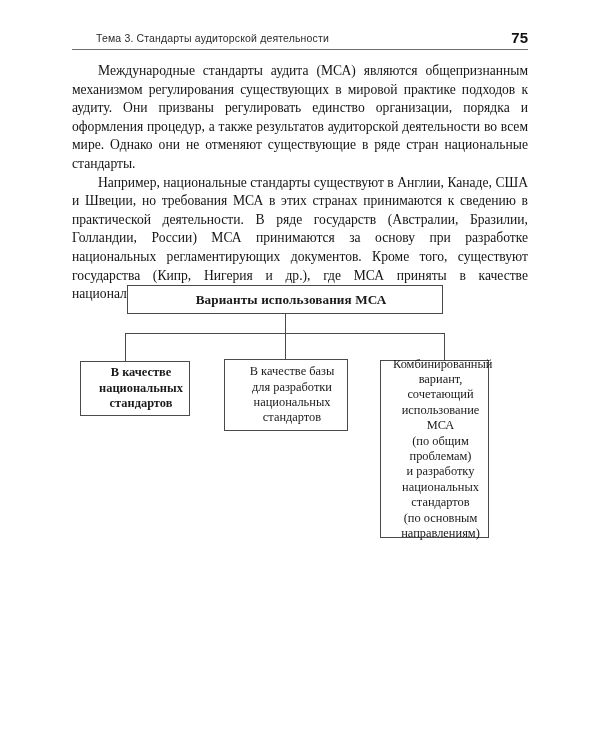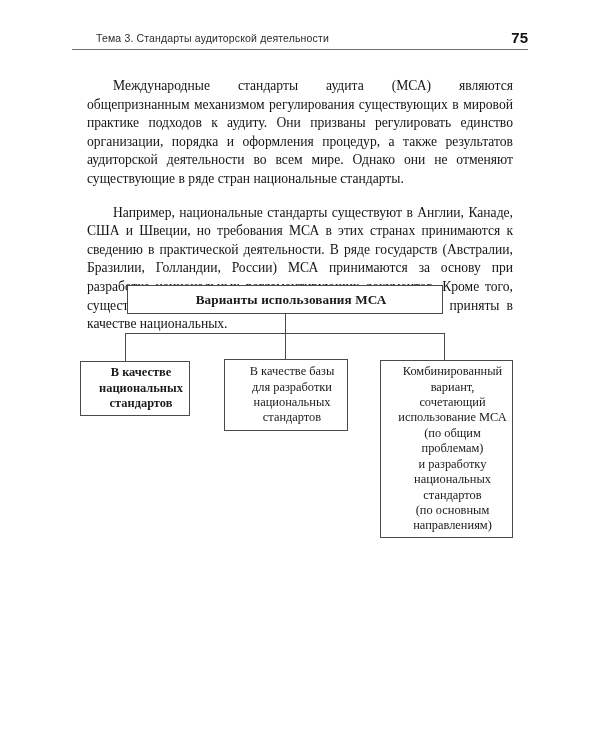--- a/index.html
+++ b/index.html
@@ -60,21 +60,21 @@
   }
 
   
   .textcol {
     position: absolute;
     left: 72px;
     top: 62px;
     width: 456px;
   }
   .para {
-    margin: 15px;
+    margin: 0;
     font-size: 13.6px;
     line-height: 18.6px;
     text-align: justify;
     text-indent: 26px;
     color: #141414;
     hyphens: manual;
   }
   .para + .para {
     margin-top: 0px;
   }
@@ -128,21 +128,21 @@
   }
   #box-child-2 {
     left: 224px;
     top: 359px;
     width: 124px;
     height: 72px;
   }
   #box-child-3 {
     left: 380px;
     top: 360px;
-    width: 133px;
+    width: 109px;
     height: 178px;
   }
   #box-child-1 span,
   #box-child-2 span,
   #box-child-3 span {
     font-size: 12.4px;
     line-height: 15.4px;
   }
 
   

